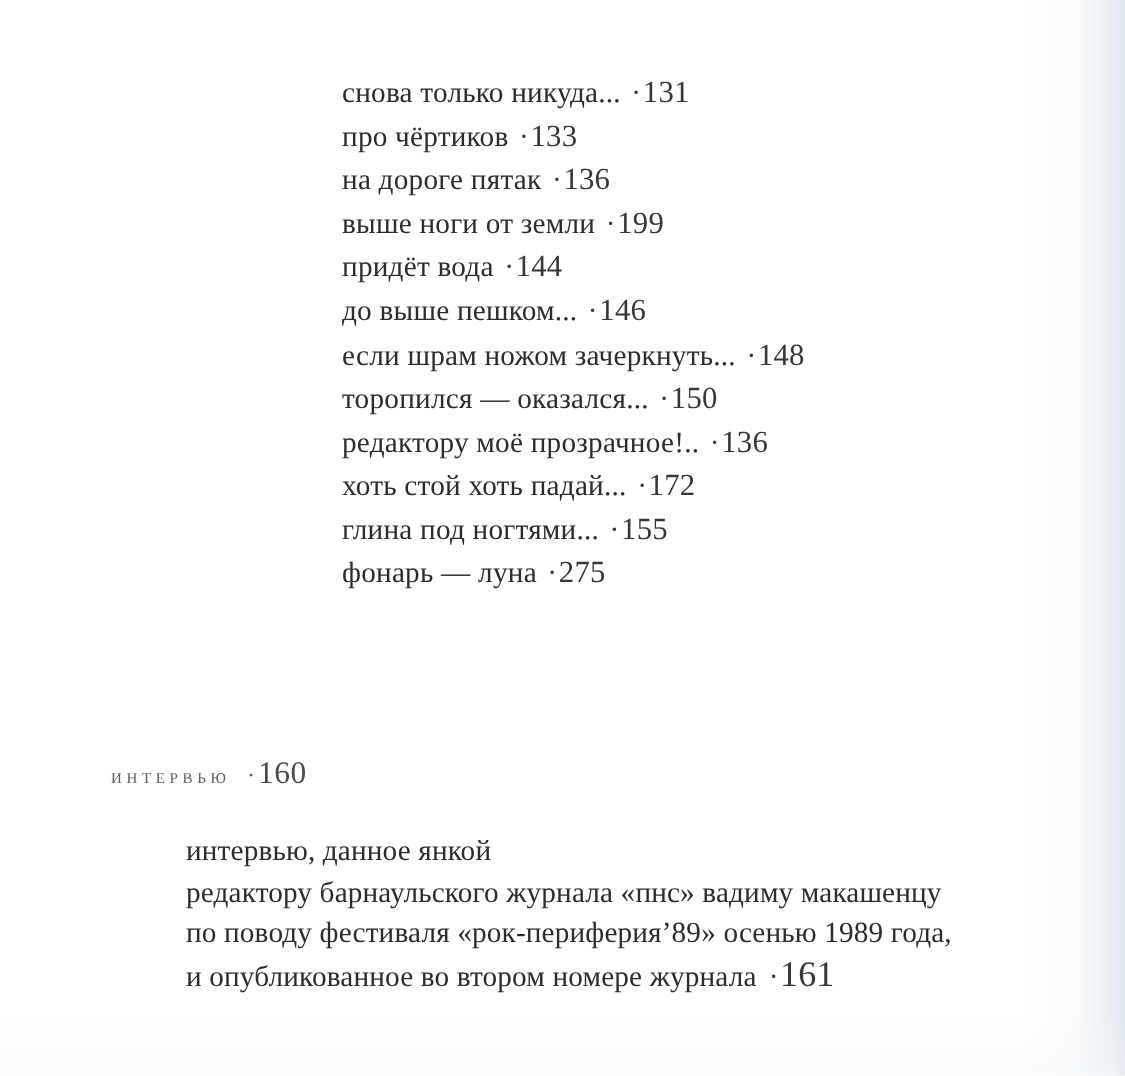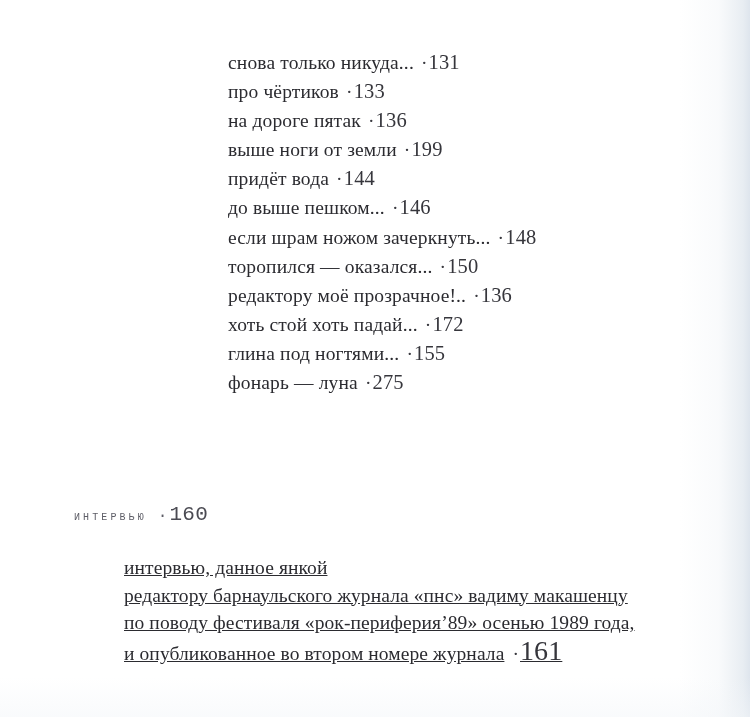--- a/index.html
+++ b/index.html
@@ -80,21 +80,20 @@
     color: #36363c;
   }
 
   
   .section-head {
     position: absolute;
     left: 74px;
     top: 503px;
     white-space: nowrap;
     color: #5d5d66;
-    font-family: Liberation Mono, monospace;
   }
   .section-head-label {
     font-size: 14.5px;
     letter-spacing: 3.1px;
     text-transform: lowercase;
     font-variant: small-caps;
     color: #5d5d66;
   }
   .section-head-sep {
     display: inline-block;
@@ -115,30 +114,29 @@
     top: 554px;
     width: 570px;
   }
   .desc-line {
     display: block;
     white-space: nowrap;
     font-size: 19.5px;
     line-height: 27.6px;
     letter-spacing: 0.1px;
     color: #2b2b30;
-    text-decoration: underline;
   }
   .desc-sep {
     display: inline-block;
     padding: 0 1px 0 8px;
     font-size: 19.5px;
     color: #3a3a40;
   }
   .desc-page {
-    font-size: 28px;
+    font-size: 24px;
     color: #36363c;
   }
 </style>
 </head>
 <body>
 
 <div class="page">
 
   <ul class="toc-list" id="toc-list">
       <li class="toc-entry"><span class="toc-title">снова только никуда...</span><span class="toc-sep">·</span><span class="toc-page">131</span></li>

